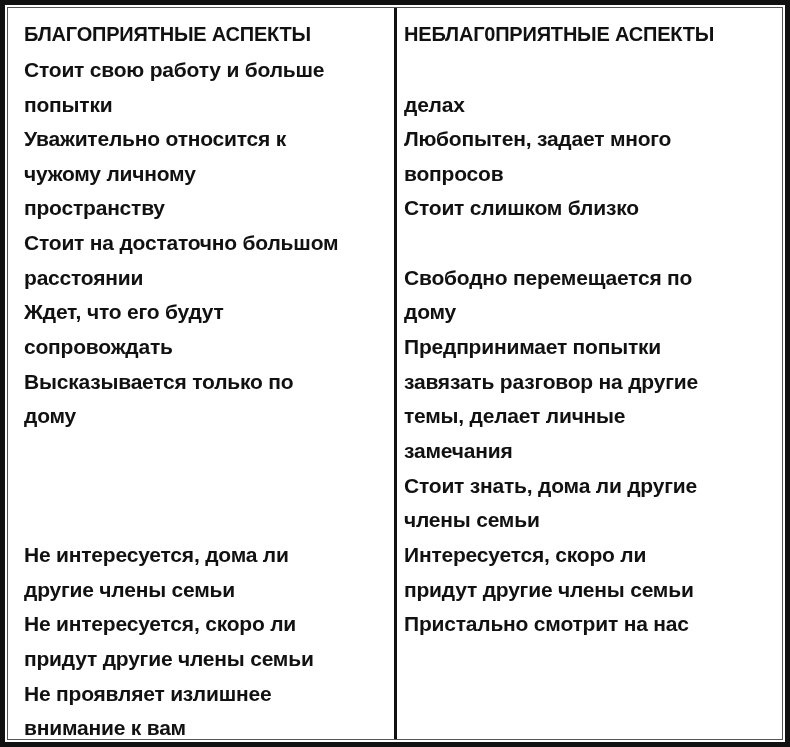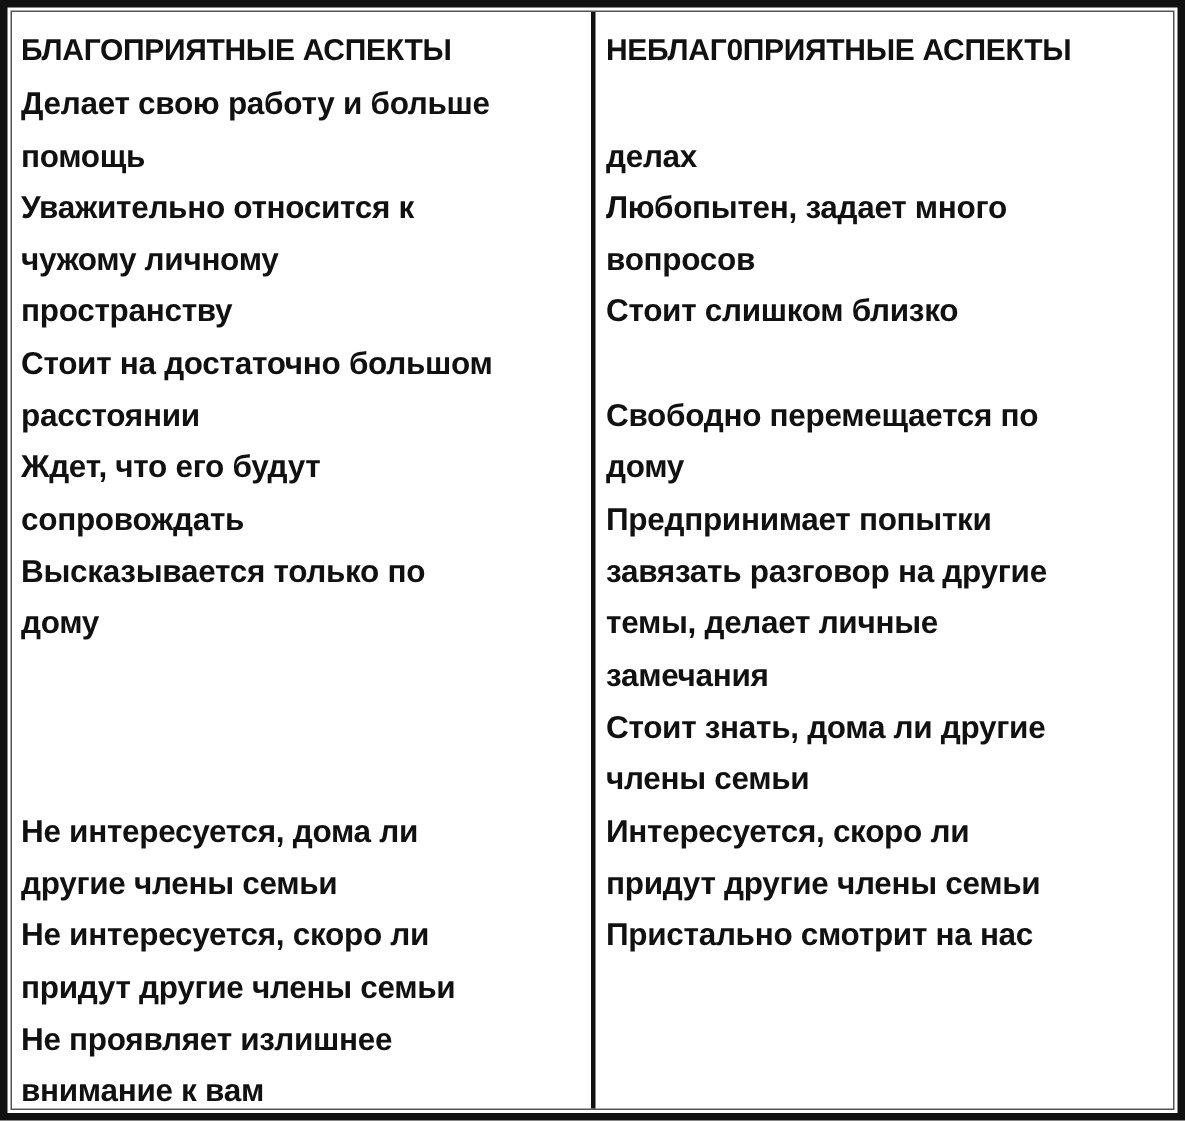--- a/index.html
+++ b/index.html
@@ -17,36 +17,36 @@
   }
   .divider {
     position: absolute; top: 0; bottom: 0; left: 386px; width: 3px; background: #111;
   }
   .col {
     position: absolute; top: 0; bottom: 0;
     font-family: "Liberation Sans", "DejaVu Sans", sans-serif;
     font-weight: bold; font-size: 21px; color: #111;
     letter-spacing: -0.2px;
   }
-  .col.left { left: 6px; width: 376px; text-align: right; }
+  .col.left { left: 16px; width: 376px; text-align: right; }
   .col.right { left: 396px; width: 376px; text-align: center; }
   .line { position: absolute; left: 0; height: 28px; line-height: 28px; white-space: nowrap; }
   .hdr { font-size: 20px; }
 </style>
 </head>
 <body>
 
 <div class="frame">
   <div class="inner">
     <div class="divider"></div>
 
     <div class="col left">
       <div class="line hdr" style="top:12px">БЛАГОПРИЯТНЫЕ АСПЕКТЫ</div>
-      <div class="line" style="top:48px">Делает свою работу и больше</div>
-      <div class="line" style="top:83px">помощь</div>
+      <div class="line" style="top:48px">Стоит свою работу и больше</div>
+      <div class="line" style="top:83px">попытки</div>
       <div class="line" style="top:117px">Уважительно относится к</div>
       <div class="line" style="top:152px">чужому личному</div>
       <div class="line" style="top:186px">пространству</div>
       <div class="line" style="top:256px">расстоянии</div>
       <div class="line" style="top:221px">Стоит на достаточно большом</div>
       <div class="line" style="top:290px">Ждет, что его будут</div>
       <div class="line" style="top:325px">сопровождать</div>
       <div class="line" style="top:360px">Высказывается только по</div>
       <div class="line" style="top:394px">дому</div>
       <div class="line" style="top:429px"></div>

